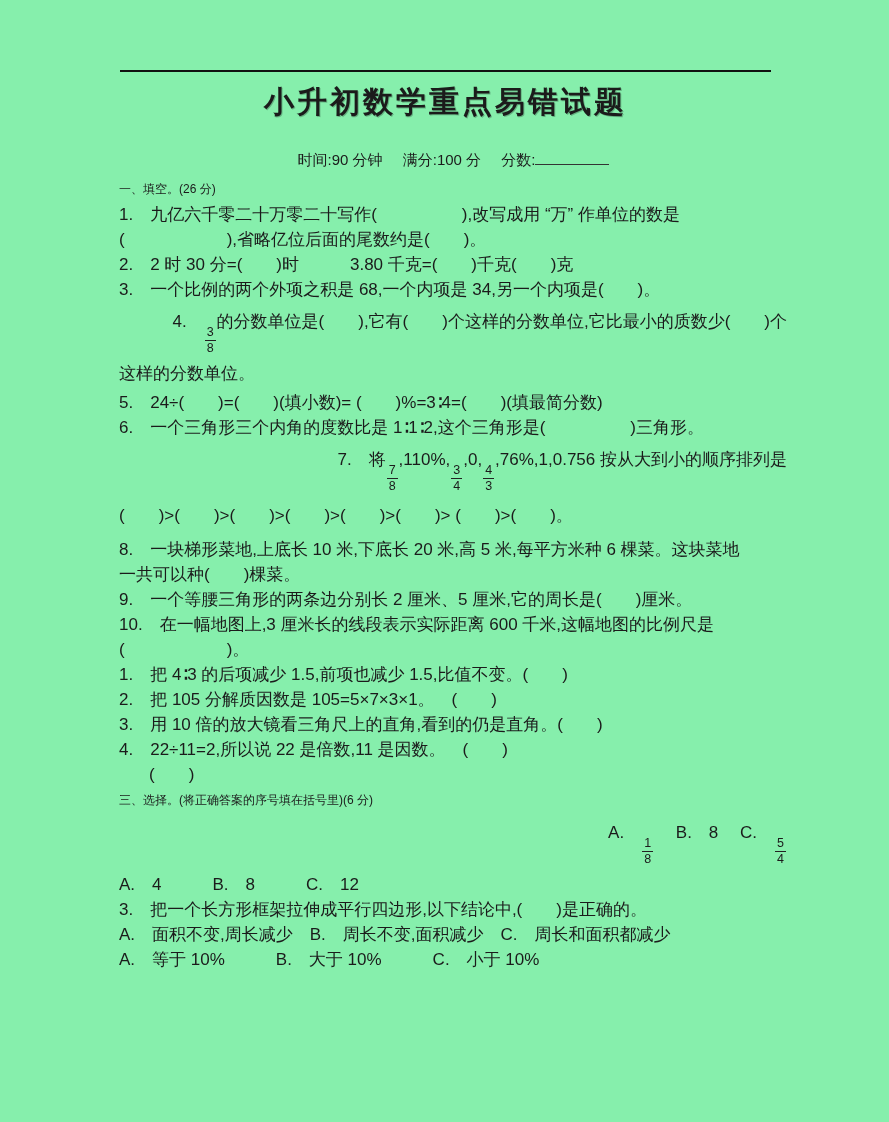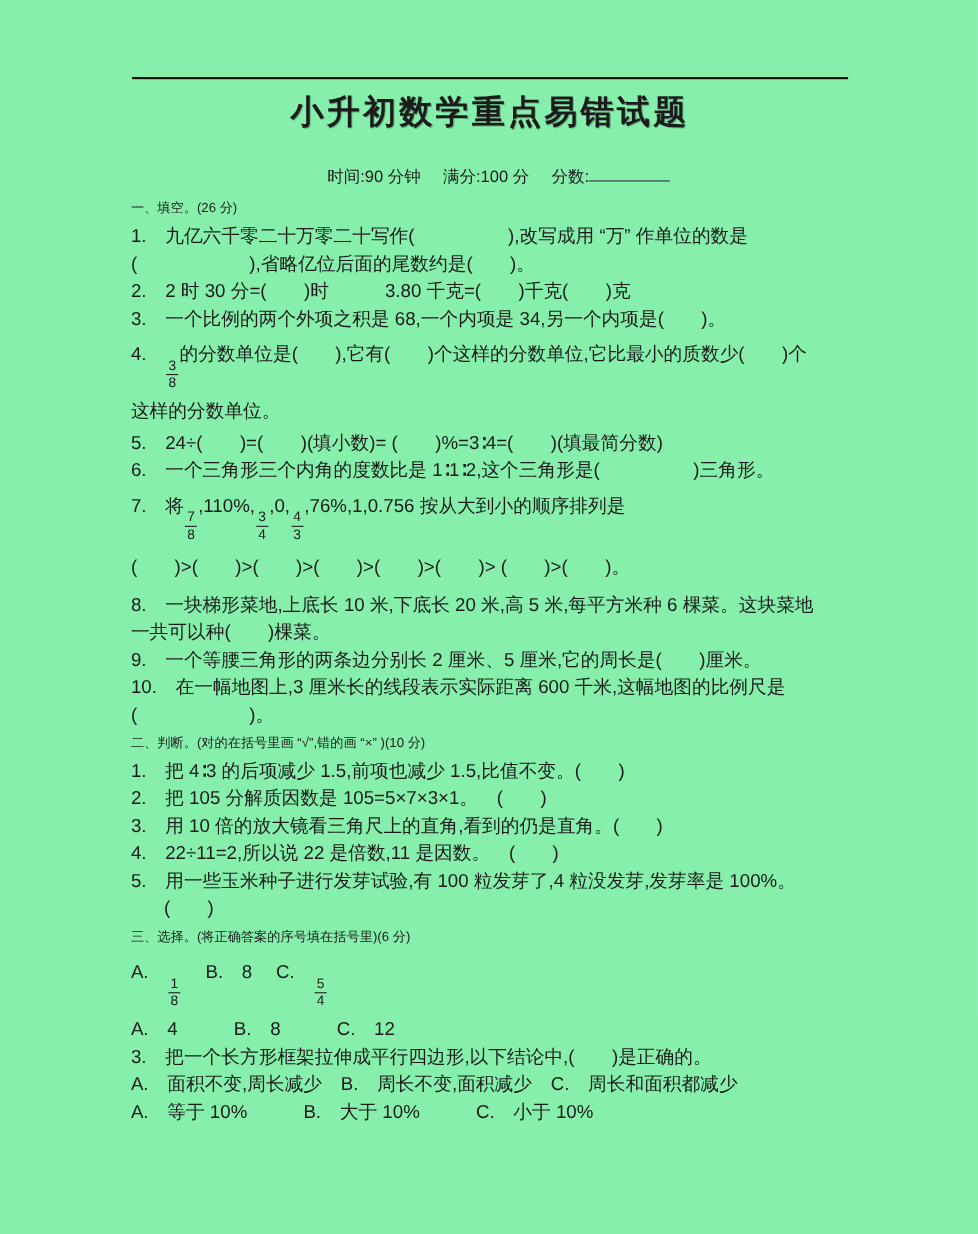--- a/index.html
+++ b/index.html
@@ -13,21 +13,21 @@
     position:absolute;left:120px;top:82px;width:651px;margin:0;
     text-align:center;font-size:30px;font-weight:700;letter-spacing:3px;
     text-shadow:1px 1px 0 rgba(0,0,0,0.25);
   }
   .meta{position:absolute;left:120px;top:150px;width:651px;text-align:center;font-size:15px;white-space:nowrap;}
   .meta .m{margin-left:16px;}
   .score-blank{display:inline-block;width:74px;height:14px;border-bottom:1.5px solid #333;vertical-align:baseline;}
   .body{position:absolute;left:119px;top:176px;width:668px;}
   .line{font-size:17px;line-height:25px;white-space:nowrap;}
   .sec{font-size:12px;line-height:26px;}
-  .tall{padding:7px 0;}
+  .tall{padding:7px 0;text-align:right;}
   .indent{padding-left:30px;}
   .gap-b{margin-bottom:9px;}
   .gap-t{margin-top:4px;}
   .frac{
     display:inline-flex;flex-direction:column;align-items:center;
     vertical-align:-9px;line-height:1;font-size:12.5px;margin:0 1px;
   }
   .frac .num{padding:0 2px 1px;}
   .frac .den{border-top:1px solid #222;padding:1px 2px 0;}
 </style>
@@ -66,26 +66,24 @@
           <span class="num">4</span>
           <span class="den">3</span>
         </span>,76%,1,0.756 按从大到小的顺序排列是</div>
     <div class="line gap-b gap-t">(　　)&gt;(　　)&gt;(　　)&gt;(　　)&gt;(　　)&gt;(　　)&gt; (　　)&gt;(　　)。</div>
     <div class="line">8.　一块梯形菜地,上底长 10 米,下底长 20 米,高 5 米,每平方米种 6 棵菜。这块菜地</div>
     <div class="line">一共可以种(　　)棵菜。</div>
     <div class="line">9.　一个等腰三角形的两条边分别长 2 厘米、5 厘米,它的周长是(　　)厘米。</div>
     <div class="line">10.　在一幅地图上,3 厘米长的线段表示实际距离 600 千米,这幅地图的比例尺是</div>
     <div class="line">(　　　　　　)。</div>
 
-    <div class="sec">二、判断。(对的在括号里画 “√”,错的画 “×” )(10 分)</div>
     <div class="line">1.　把 4∶3 的后项减少 1.5,前项也减少 1.5,比值不变。(　　)</div>
     <div class="line">2.　把 105 分解质因数是 105=5×7×3×1。　(　　)</div>
     <div class="line">3.　用 10 倍的放大镜看三角尺上的直角,看到的仍是直角。(　　)</div>
     <div class="line">4.　22÷11=2,所以说 22 是倍数,11 是因数。　(　　)</div>
-    <div class="line">5.　用一些玉米种子进行发芽试验,有 100 粒发芽了,4 粒没发芽,发芽率是 100%。</div>
     <div class="line indent">(　　)</div>
 
     <div class="sec">三、选择。(将正确答案的序号填在括号里)(6 分)</div>
     <div class="line tall">A.　<span class="frac">
           <span class="num">1</span>
           <span class="den">8</span>
         </span>　 B.　8　 C.　<span class="frac">
           <span class="num">5</span>
           <span class="den">4</span>
         </span></div>

